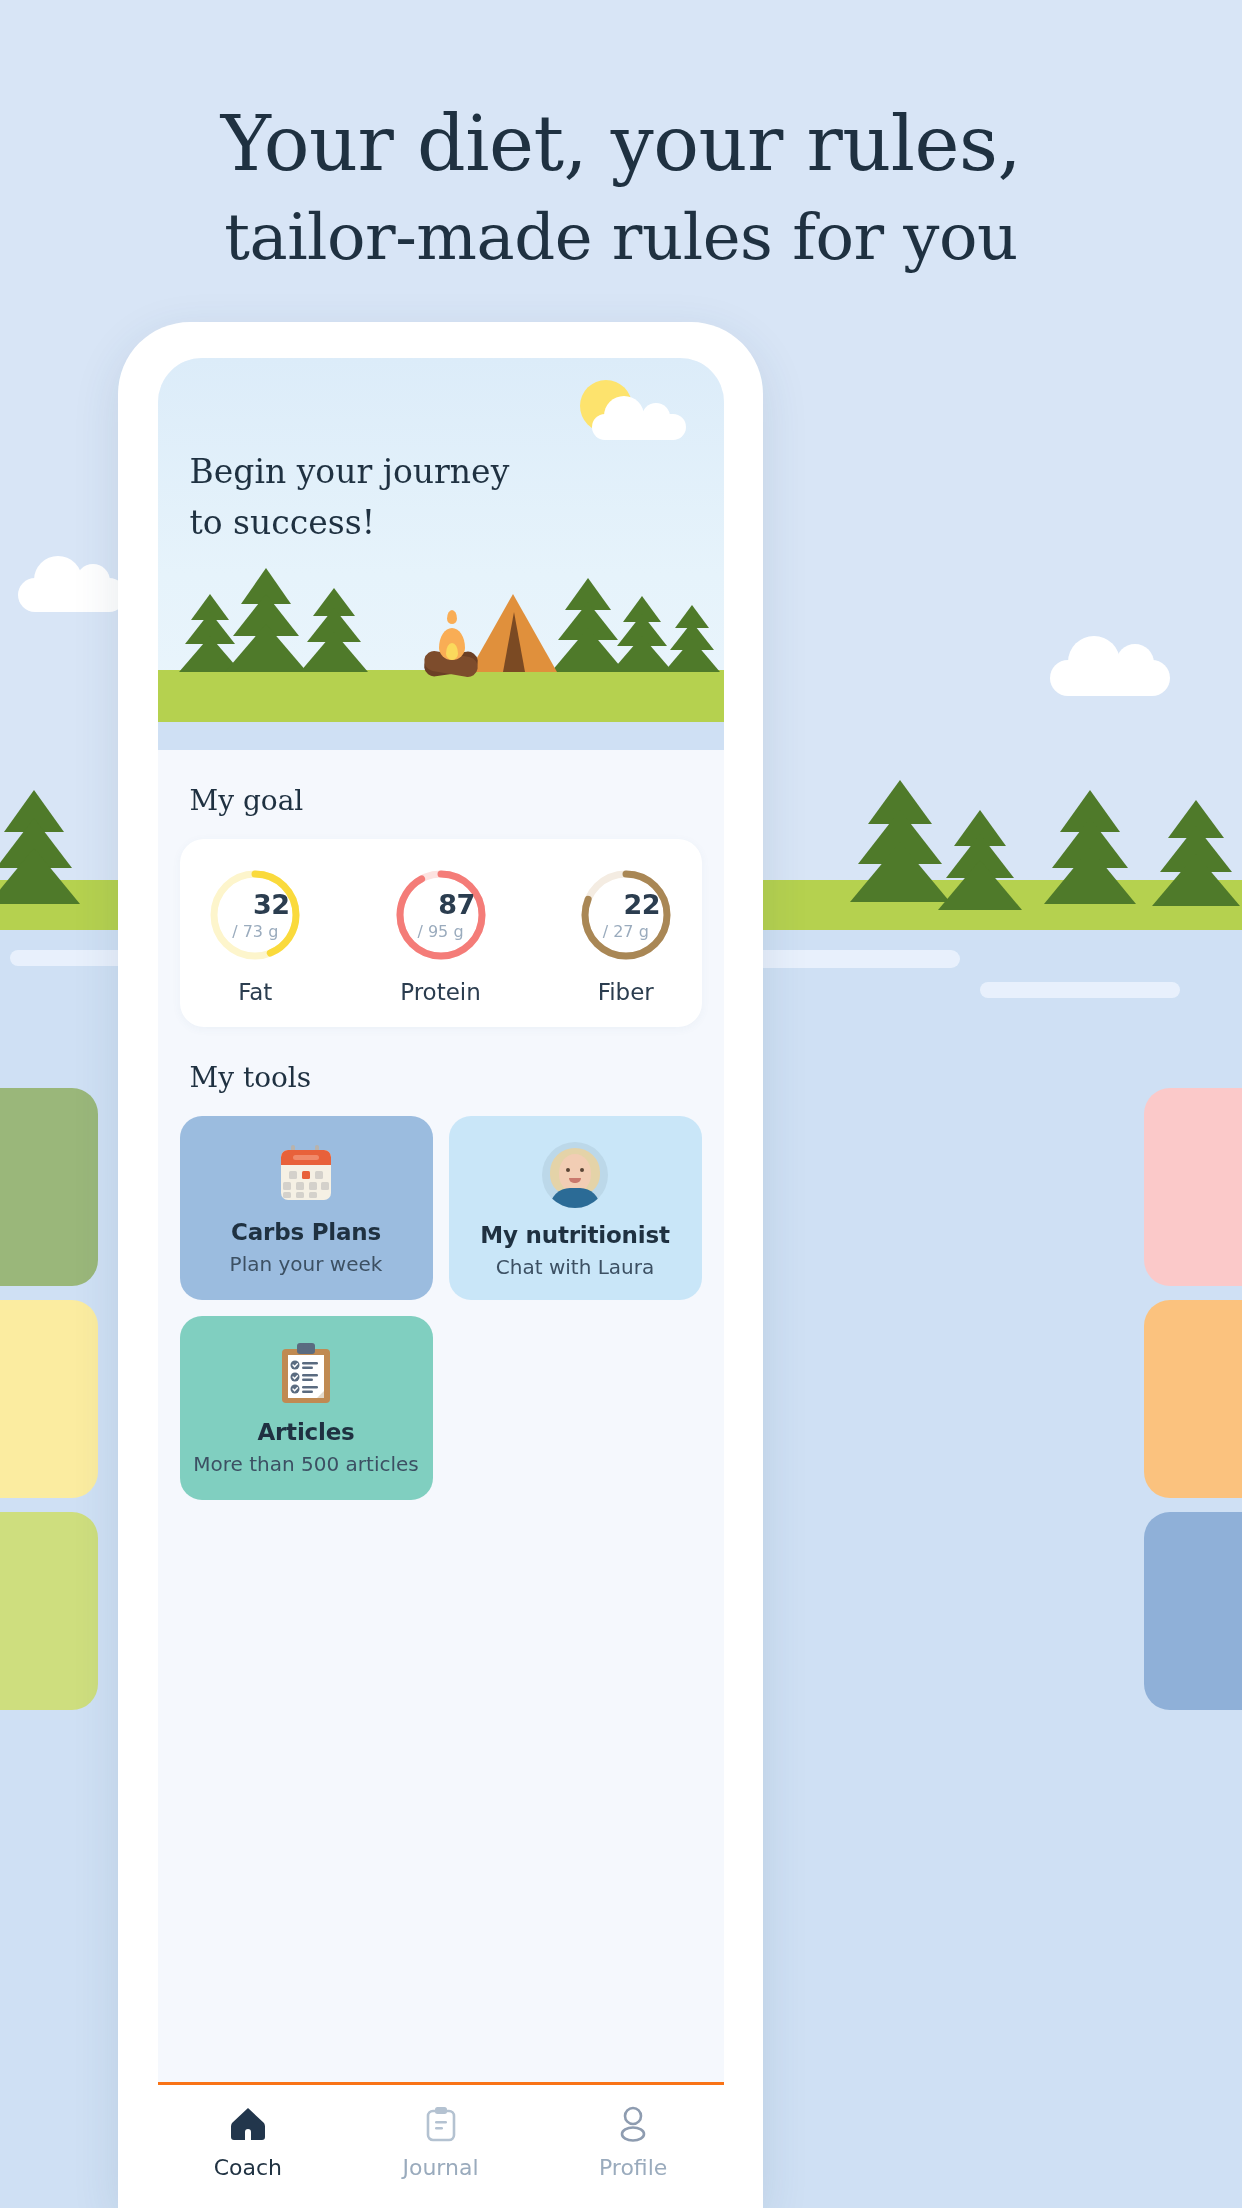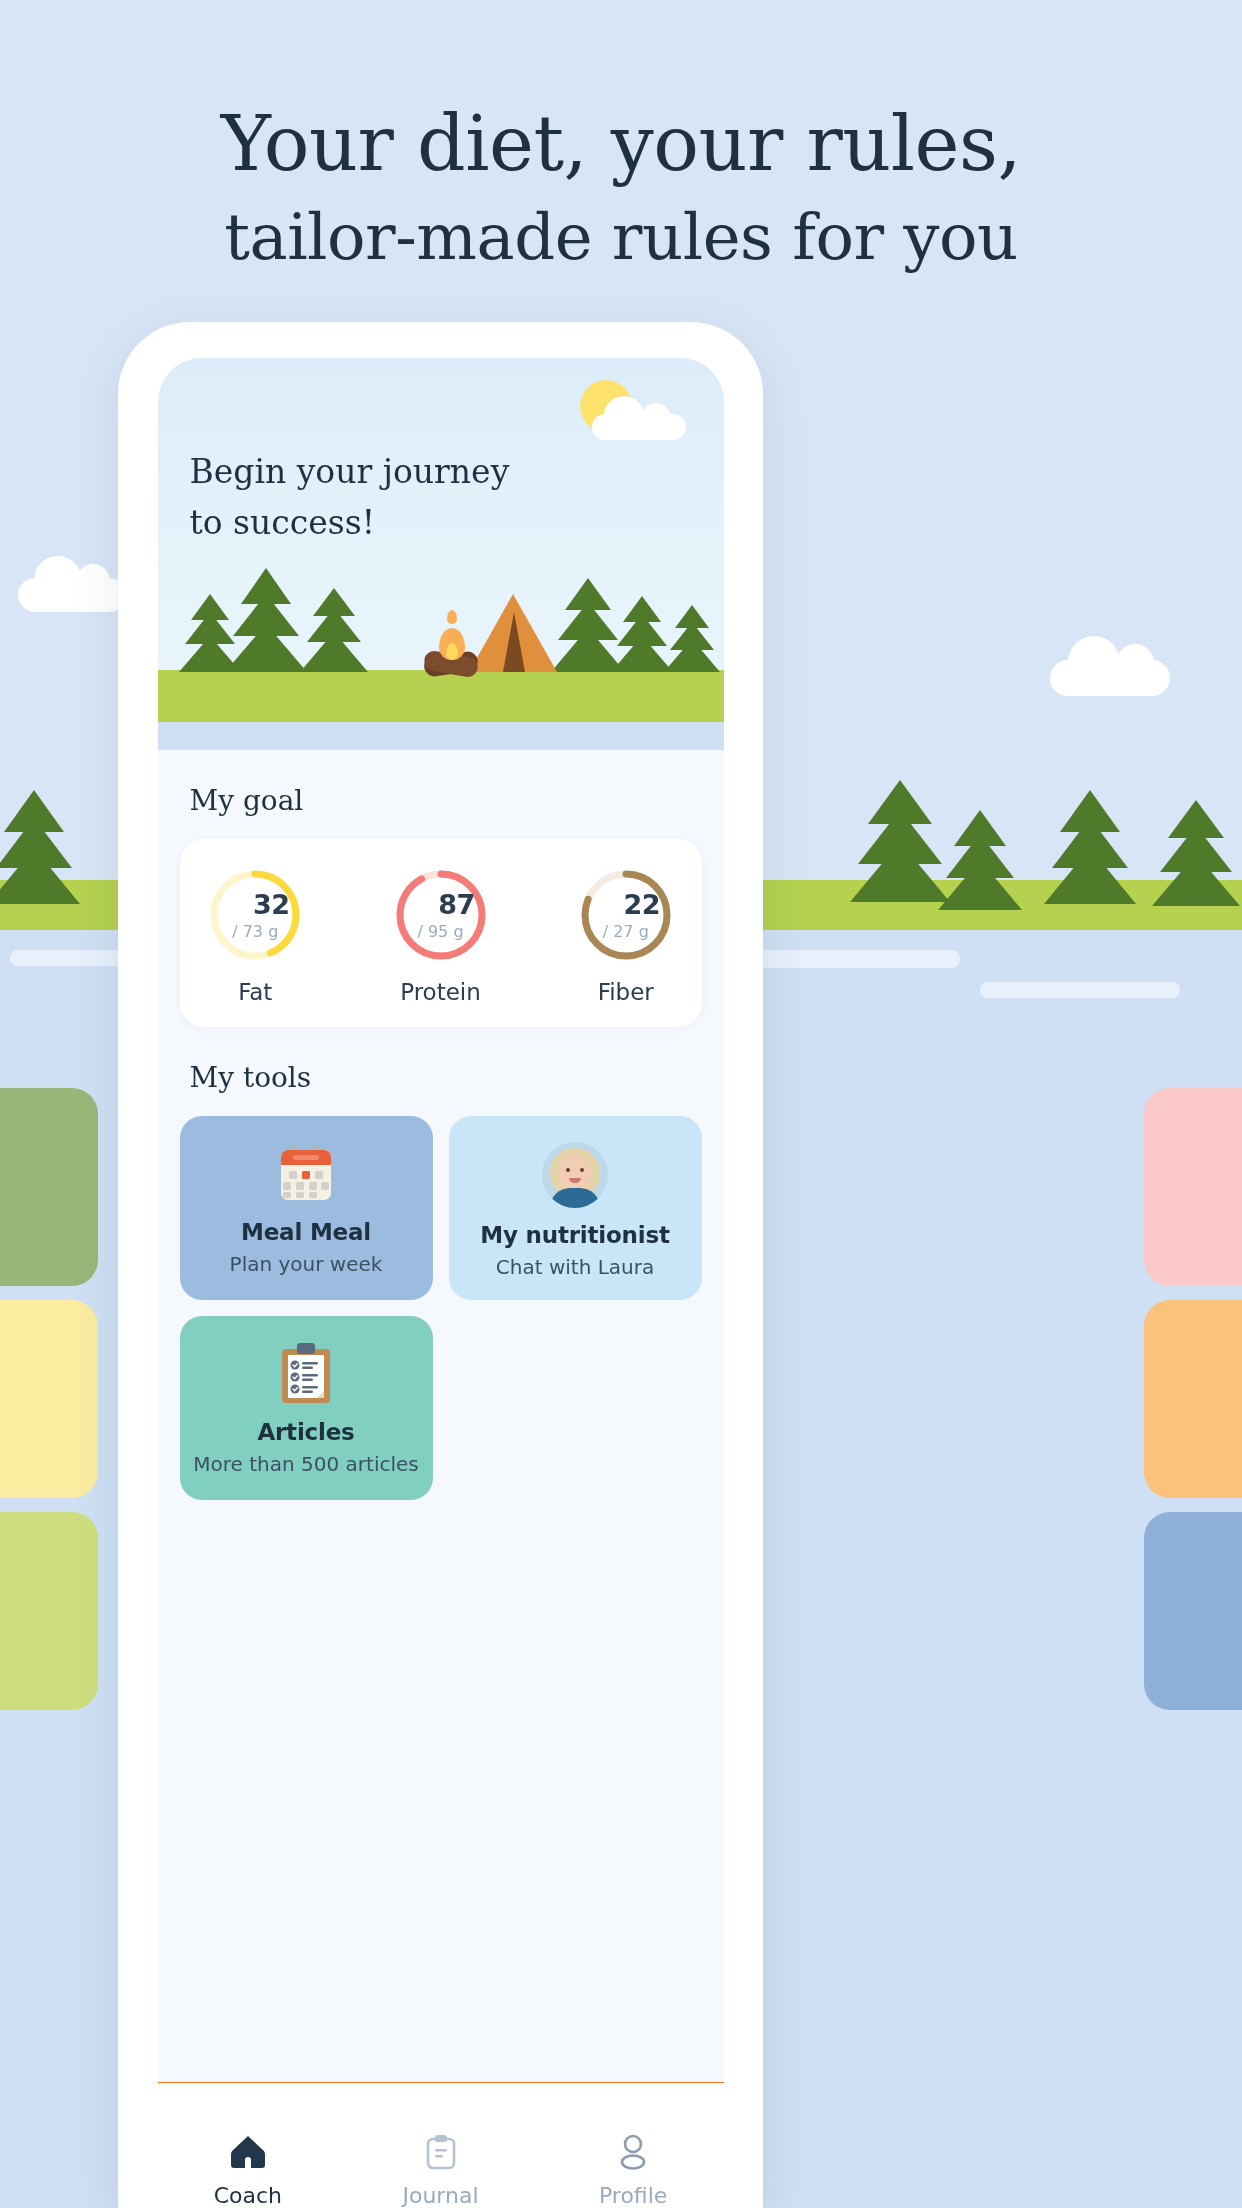--- a/index.html
+++ b/index.html
@@ -387,23 +387,23 @@
   .av-eye { position:absolute; width:4px; height:4px; border-radius:50%; background:#5b4536; top:26px; }
   .av-smile { position:absolute; left:27px; top:36px; width:12px; height:5px; border-radius:0 0 12px 12px; background:#c9786c; }
 
   
   #bottom-nav {
     position: absolute;
     left: 0; right: 0; bottom: 0;
     height: 126px;
     background: #ffffff;
     display: flex;
-    align-items: flex-end;
+    align-items: flex-start;
     padding-top: 20px;
-    border-top: 1px solid #f97316;
+    border-top: 3px solid #f97316;
     gap: 12px;
   }
   .nav-item {
     flex: 1;
     text-align: center;
     display: flex;
     flex-direction: column;
     align-items: center;
     gap: 12px;
   }
@@ -600,21 +600,21 @@
               <rect x="38" y="27" width="8" height="8" rx="1.5" fill="#d4d1cb"></rect>
               <rect x="6" y="38" width="8" height="8" rx="1.5" fill="#d4d1cb"></rect>
               <rect x="19" y="38" width="8" height="8" rx="1.5" fill="#d4d1cb"></rect>
               <rect x="32" y="38" width="8" height="8" rx="1.5" fill="#d4d1cb"></rect>
               <rect x="44" y="38" width="8" height="8" rx="1.5" fill="#d4d1cb"></rect>
               <rect x="6" y="48" width="8" height="6" rx="1.5" fill="#d4d1cb"></rect>
               <rect x="19" y="48" width="8" height="6" rx="1.5" fill="#d4d1cb"></rect>
               <rect x="32" y="48" width="8" height="6" rx="1.5" fill="#d4d1cb"></rect>
             </svg>
           </div>
-          <div class="tool-title">Meal Meal</div>
+          <div class="tool-title">Carbs Plans</div>
           <div class="tool-sub">Plan your week</div>
         </div>
 
         <div class="tool-card" style="background:#c9e6f8;">
           <div class="tool-icon">
             <div class="avatar-circle">
               <div class="av-hair"></div>
               <div class="av-face"></div>
               <div class="av-eye" style="left:24px;"></div>
               <div class="av-eye" style="left:38px;"></div>

